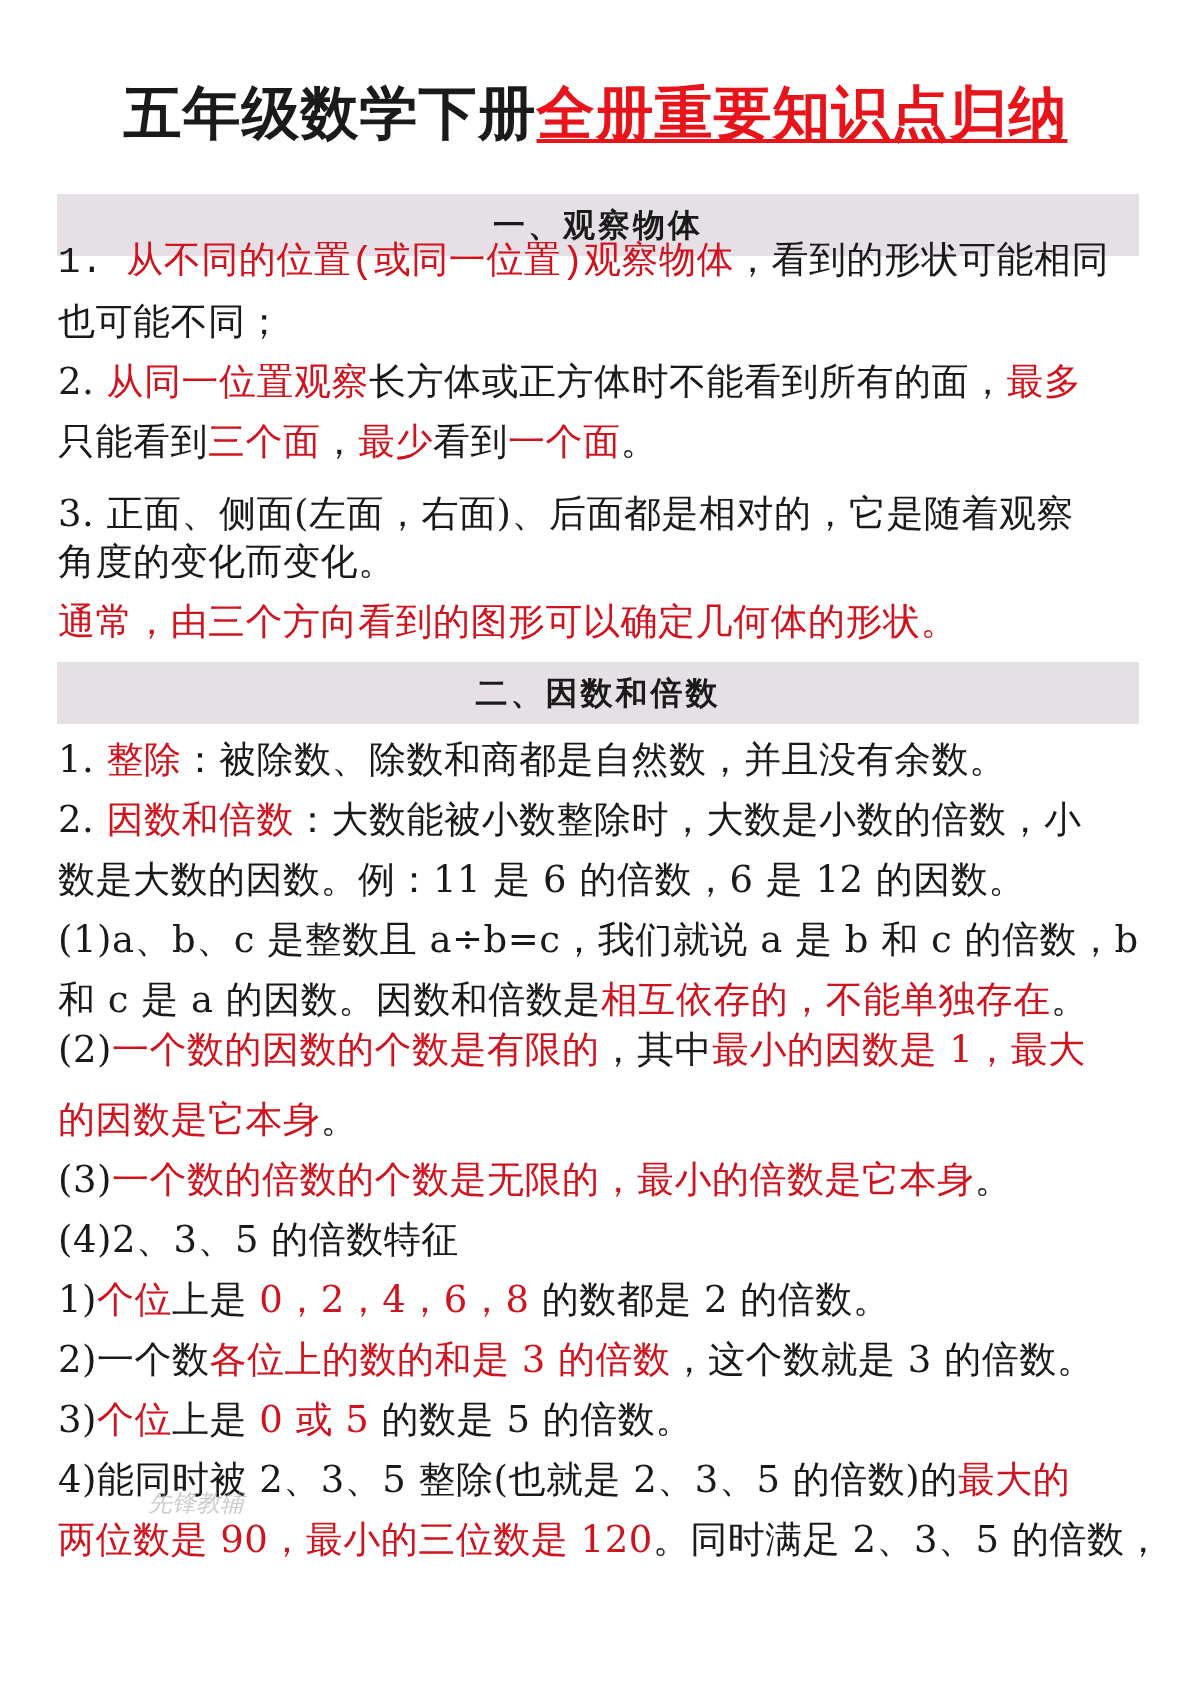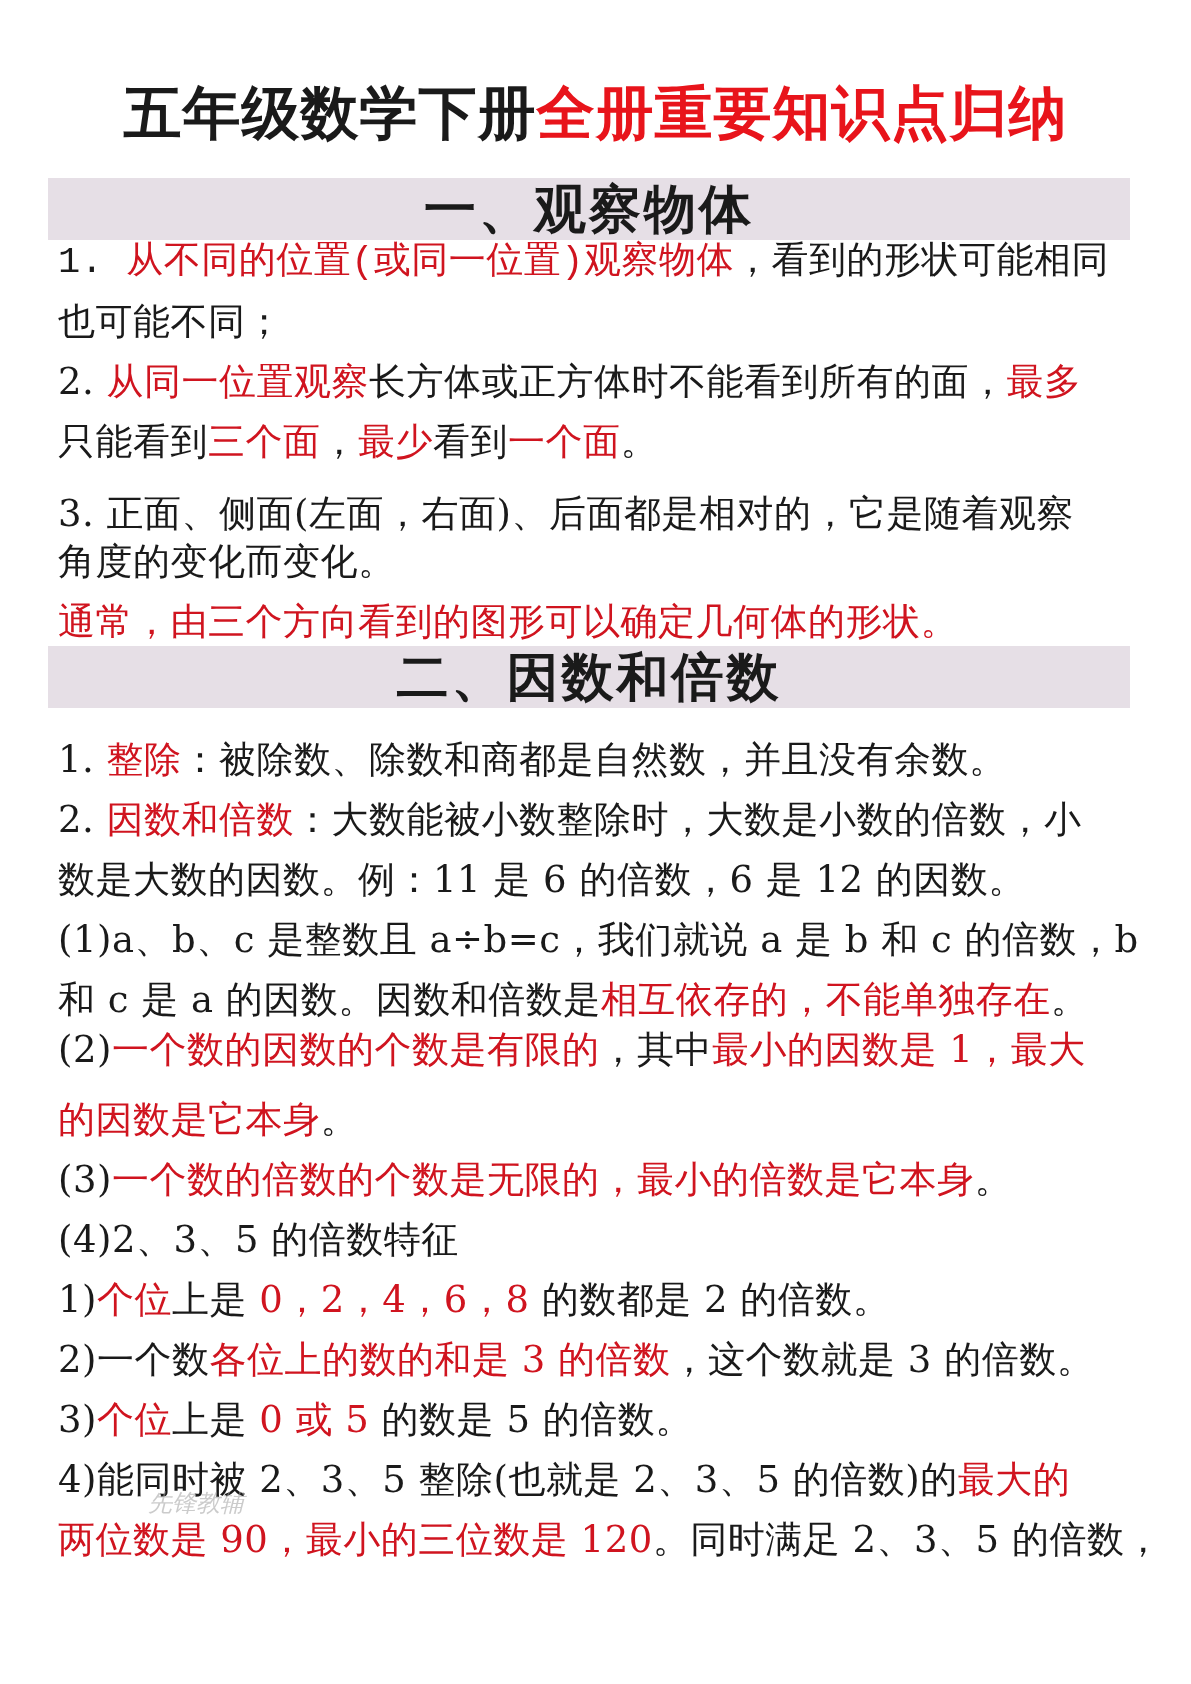--- a/index.html
+++ b/index.html
@@ -1,22 +1,22 @@
 <!DOCTYPE html>
 <html><head>
 <meta charset="utf-8">
 <style>
   html, body { margin: 0; padding: 0; background: #ffffff; }
   body { width: 1191px; height: 1684px; position: relative; overflow: hidden;
          font-family: "DejaVu Serif", "Liberation Serif", serif; color: #1a1a1a; }
   .title { position: absolute; top: 78px; left: 0; width: 1191px; text-align: center;
            font-size: 58px; font-weight: bold; letter-spacing: 1px; line-height: 70px; }
-  .title .red { color: #e8141b; text-decoration-thickness: 4px; text-underline-offset: 6px; }
-  .section-bar { position: absolute; left: 48px; width: 1082px; height: 62px; background: #e6dfe6;
-                 text-align: center; font-size: 52px; font-weight: bold; line-height: 62px; letter-spacing: 3px; }
+  .title .red { color: #e8141b; text-decoration: underline; text-decoration-thickness: 4px; text-underline-offset: 6px; }
+  .section-bar { position: absolute; left: 57px; width: 1082px; height: 62px; background: #e6dfe6;
+                 text-align: center; font-size: 32px; font-weight: bold; line-height: 62px; letter-spacing: 3px; margin-top: 16px; }
   .line { position: absolute; left: 58px; font-size: 37px; line-height: 46px; white-space: nowrap; letter-spacing: 0.5px; }
   .r { color: #d0141f; }
   .watermark { position: absolute; left: 148px; top: 1488px; font-size: 24px; color: rgba(160,160,160,0.55);
                font-style: italic; line-height: 30px; }
 </style>
 </head>
 <body>
 
 <div class="title">
   <span>五年级数学下册</span><span class="red">全册重要知识点归纳</span>

